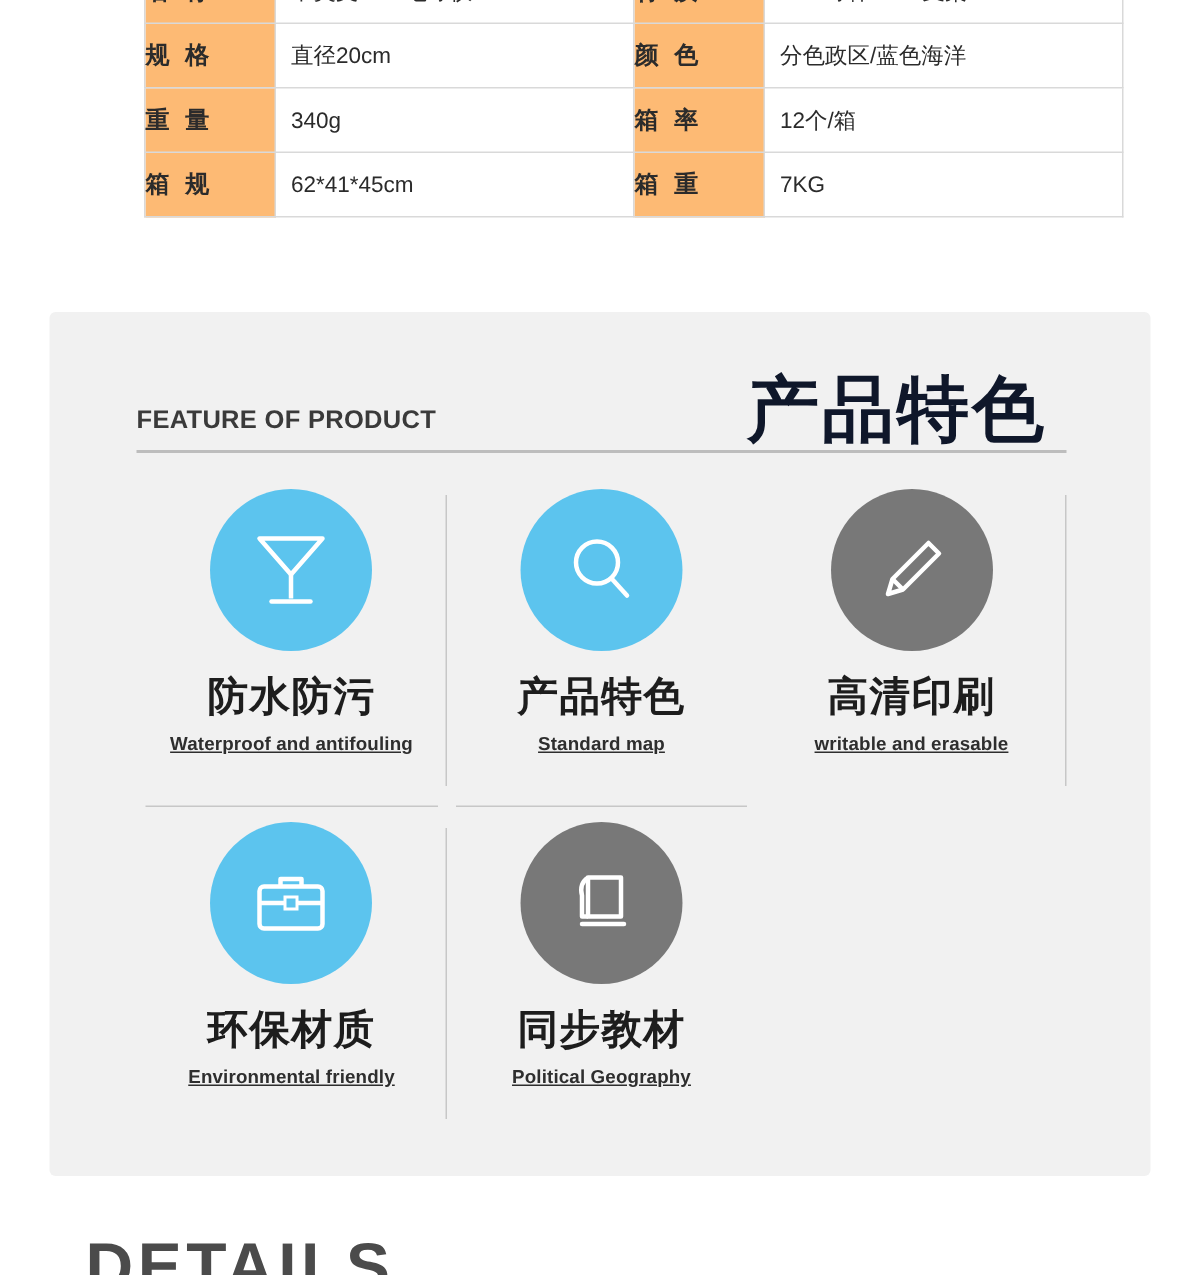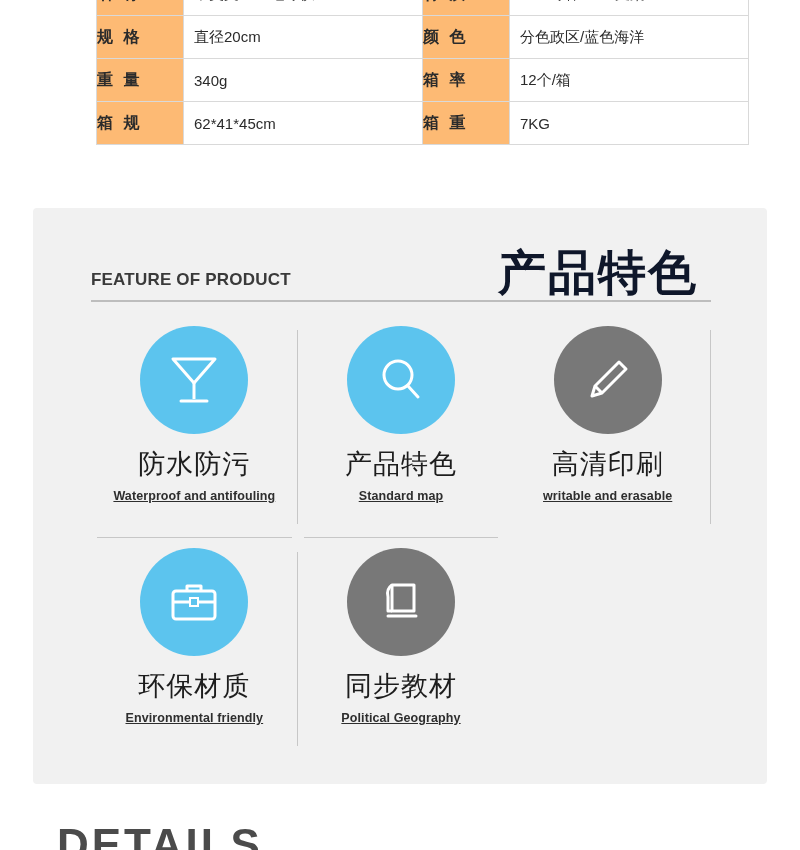--- a/index.html
+++ b/index.html
@@ -133,21 +133,21 @@
     display: flex;
     align-items: center;
     justify-content: center;
   }
   .circle.blue { background: #5cc4ee; }
   .circle.gray { background: #787878; }
 
   .cn-label {
     margin-top: 17px;
     font-size: 27px;
-    font-weight: normal;
+    font-weight: bold;
     color: #1d1d1d;
     letter-spacing: 1px;
     line-height: 1;
   }
   .en-label {
     margin-top: 11px;
     font-size: 12.5px;
     font-weight: bold;
     color: #2e2e2e;
     letter-spacing: 0.1px;

